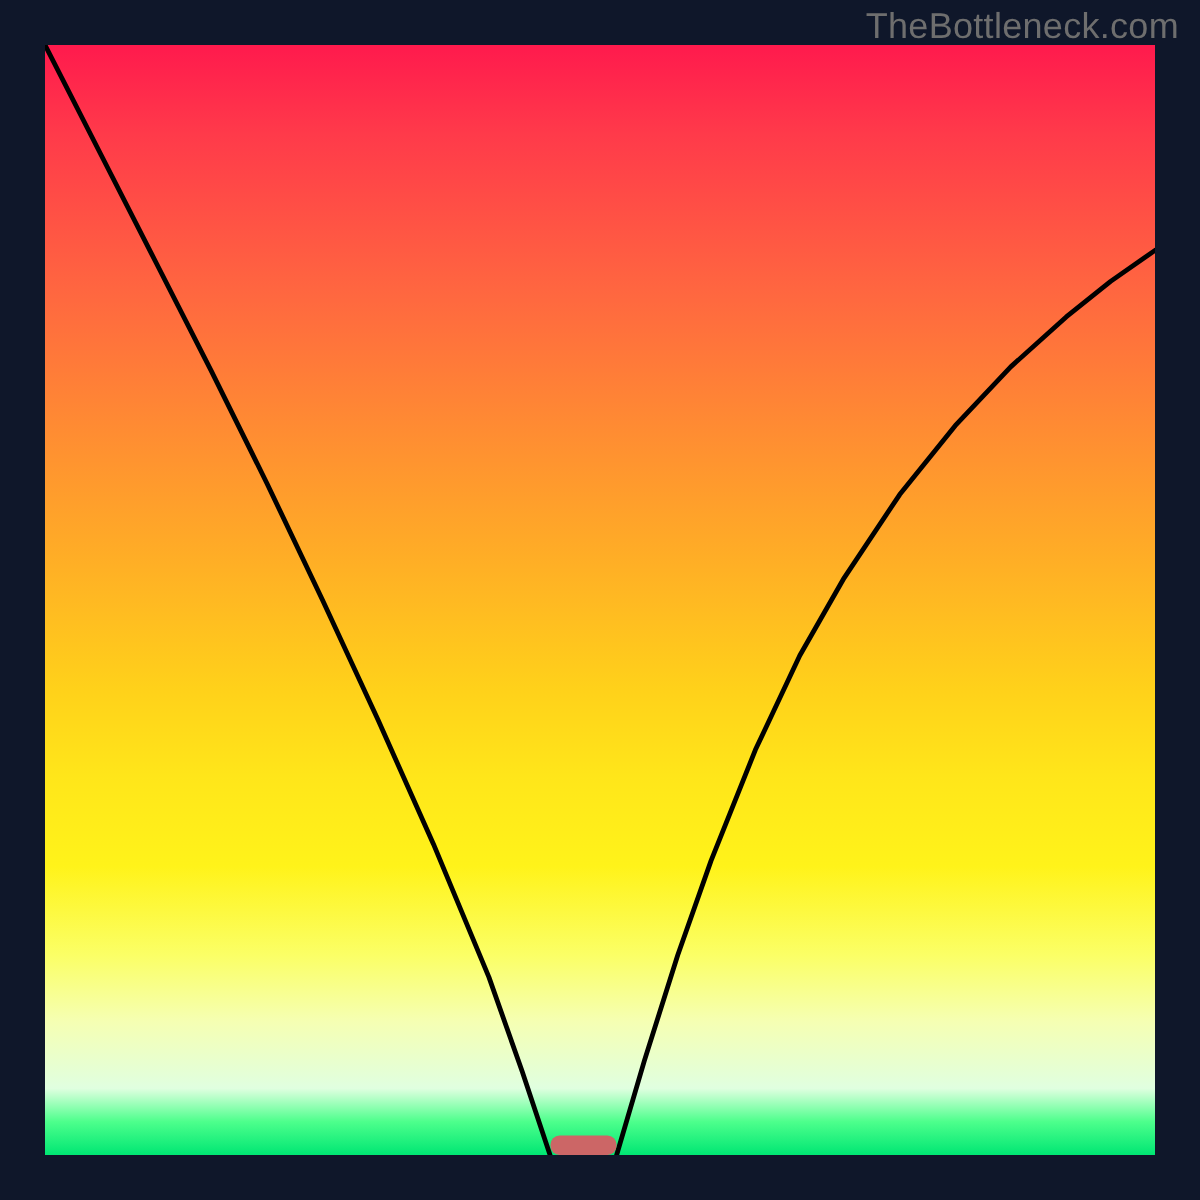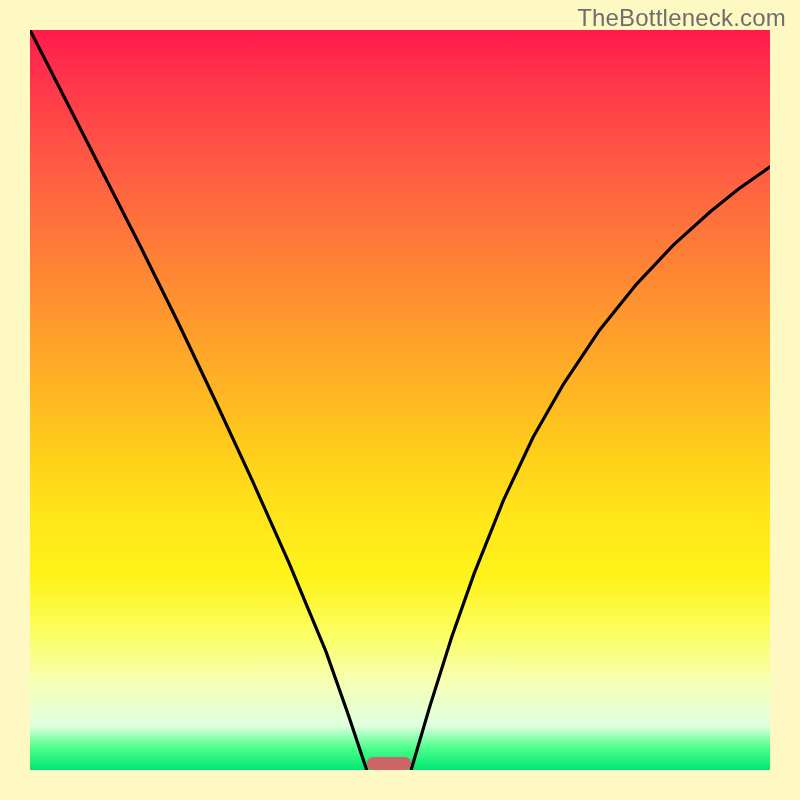--- a/index.html
+++ b/index.html
@@ -10,21 +10,21 @@
     overflow: hidden;
     background: #000;
     font-family: Arial, Helvetica, sans-serif;
   }
   .frame {
     position: absolute;
     left: 0;
     top: 0;
     width: 800px;
     height: 800px;
-    background: #fef9c3;
+    background: #0f172a;
   }
   .plot {
     position: absolute;
     left: 30px;
     top: 30px;
     width: 740px;
     height: 740px;
     background: linear-gradient(to bottom,
       #ff1a4d 0%,
       #ff3a4a 8%,

